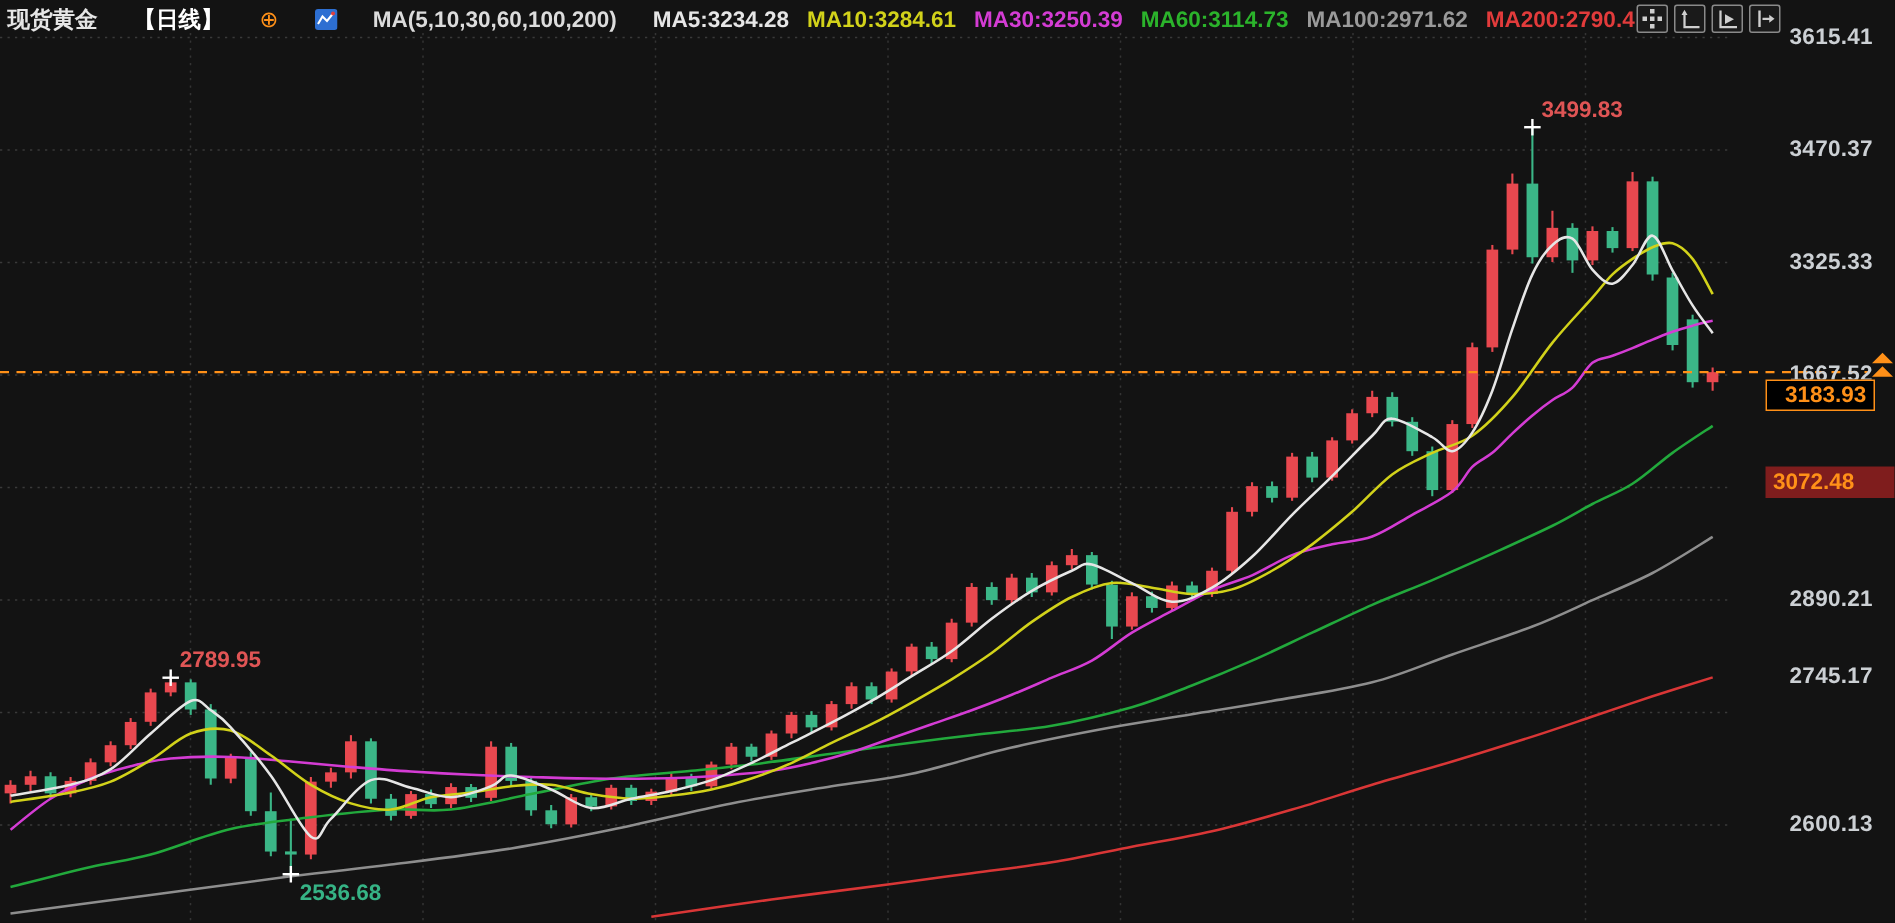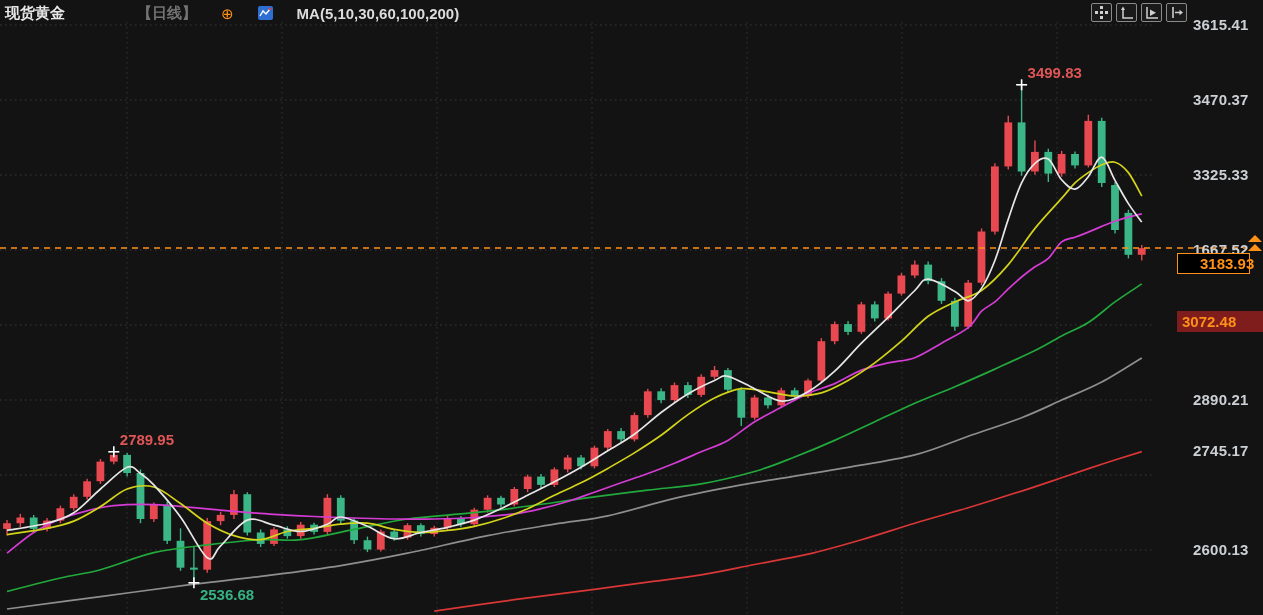--- a/index.html
+++ b/index.html
@@ -1,31 +1,31 @@
 <!DOCTYPE html>
 <html><head>
 <meta charset="utf-8">
 <style>
   html,body{margin:0;padding:0;background:#131313;}
   body{width:1263px;height:615px;overflow:hidden;font-family:"Liberation Sans",sans-serif;}
   .app{position:relative;width:1263px;height:615px;background:#131313;}
   #plot{position:absolute;left:0;top:0;z-index:1;}
   .header{position:absolute;top:2px;left:0;right:0;height:22px;display:flex;align-items:center;gap:24px;
           padding-left:5px;font-size:15px;font-weight:700;color:#e6e6e6;z-index:6;white-space:nowrap;}
-  .tag{color:#737373;margin-left:48px;}
+  .tag{color:#ffffff;}
   .plus-ico{color:#ff9018;font-weight:400;font-size:15px;line-height:15px;}
   .ma-summary{color:#dcdcdc;}
   #ma-legend{display:flex;gap:12px;}
   .toolbar{position:absolute;top:3px;right:76px;display:flex;gap:4px;z-index:7;}
   .tb{width:21px;height:19px;background:#1a1a1a;border:1px solid #8a8a8a;border-radius:2px;
       display:flex;align-items:center;justify-content:center;padding:0;cursor:pointer;}
   .axlab{position:absolute;left:1181px;height:16px;line-height:16px;font-size:15px;font-weight:700;
          color:#ccd0d4;z-index:2;letter-spacing:.2px;margin-left:12px;}
   .plabel{position:absolute;left:1177px;width:73px;height:21px;background:#000;border:1px solid #ff9018;
-          color:#ff9018;font-size:15px;font-weight:700;line-height:19px;padding-left:22px;z-index:4;
+          color:#ff9018;font-size:15px;font-weight:700;line-height:19px;padding-left:12px;z-index:4;
           box-sizing:border-box;}
   .plabel2{position:absolute;left:1177px;width:99px;height:21px;background:#7f1d1d;color:#ff9018;
            font-size:15px;font-weight:700;line-height:21px;padding-left:5px;z-index:3;box-sizing:border-box;}
   .watermark{position:absolute;left:1127px;top:556px;font-size:37px;font-weight:400;color:#f0f0f0;
              letter-spacing:2px;z-index:0;}
 </style>
 </head>
 <body>
 
 <div class="app">
@@ -241,20 +241,28 @@
   <div class="header">
     <span>现货黄金</span>
     <span class="tag">【日线】</span>
     <span class="plus-ico">⊕</span>
     <svg width="15" height="14">
       <rect x="0" y="0" width="15" height="14" rx="2" fill="#2d6fd2"></rect>
       <polyline points="2,10 5,5 8,8 12,3" fill="none" stroke="#ffffff" stroke-width="1.4"></polyline>
       <circle cx="12" cy="3" r="1.3" fill="#e04040"></circle>
     </svg>
     <span class="ma-summary">MA(5,10,30,60,100,200)</span>
+    <div id="ma-legend">
+        <span style="color: rgb(230, 230, 230);">MA5:3234.28</span>
+        <span style="color: rgb(210, 210, 26);">MA10:3284.61</span>
+        <span style="color: rgb(212, 60, 212);">MA30:3250.39</span>
+        <span style="color: rgb(43, 179, 43);">MA60:3114.73</span>
+        <span style="color: rgb(154, 154, 154);">MA100:2971.62</span>
+        <span style="color: rgb(226, 59, 59);">MA200:2790.4</span>
+      </div>
   </div>
 
   <div class="toolbar">
     <button class="tb">
       <svg width="15" height="15">
         <g fill="#cfcfcf">
             <rect x="6" y="1" width="3" height="3"></rect>
             <rect x="6" y="11" width="3" height="3"></rect>
         <rect x="1" y="6" width="3" height="3"></rect>
             <rect x="11" y="6" width="3" height="3"></rect>

